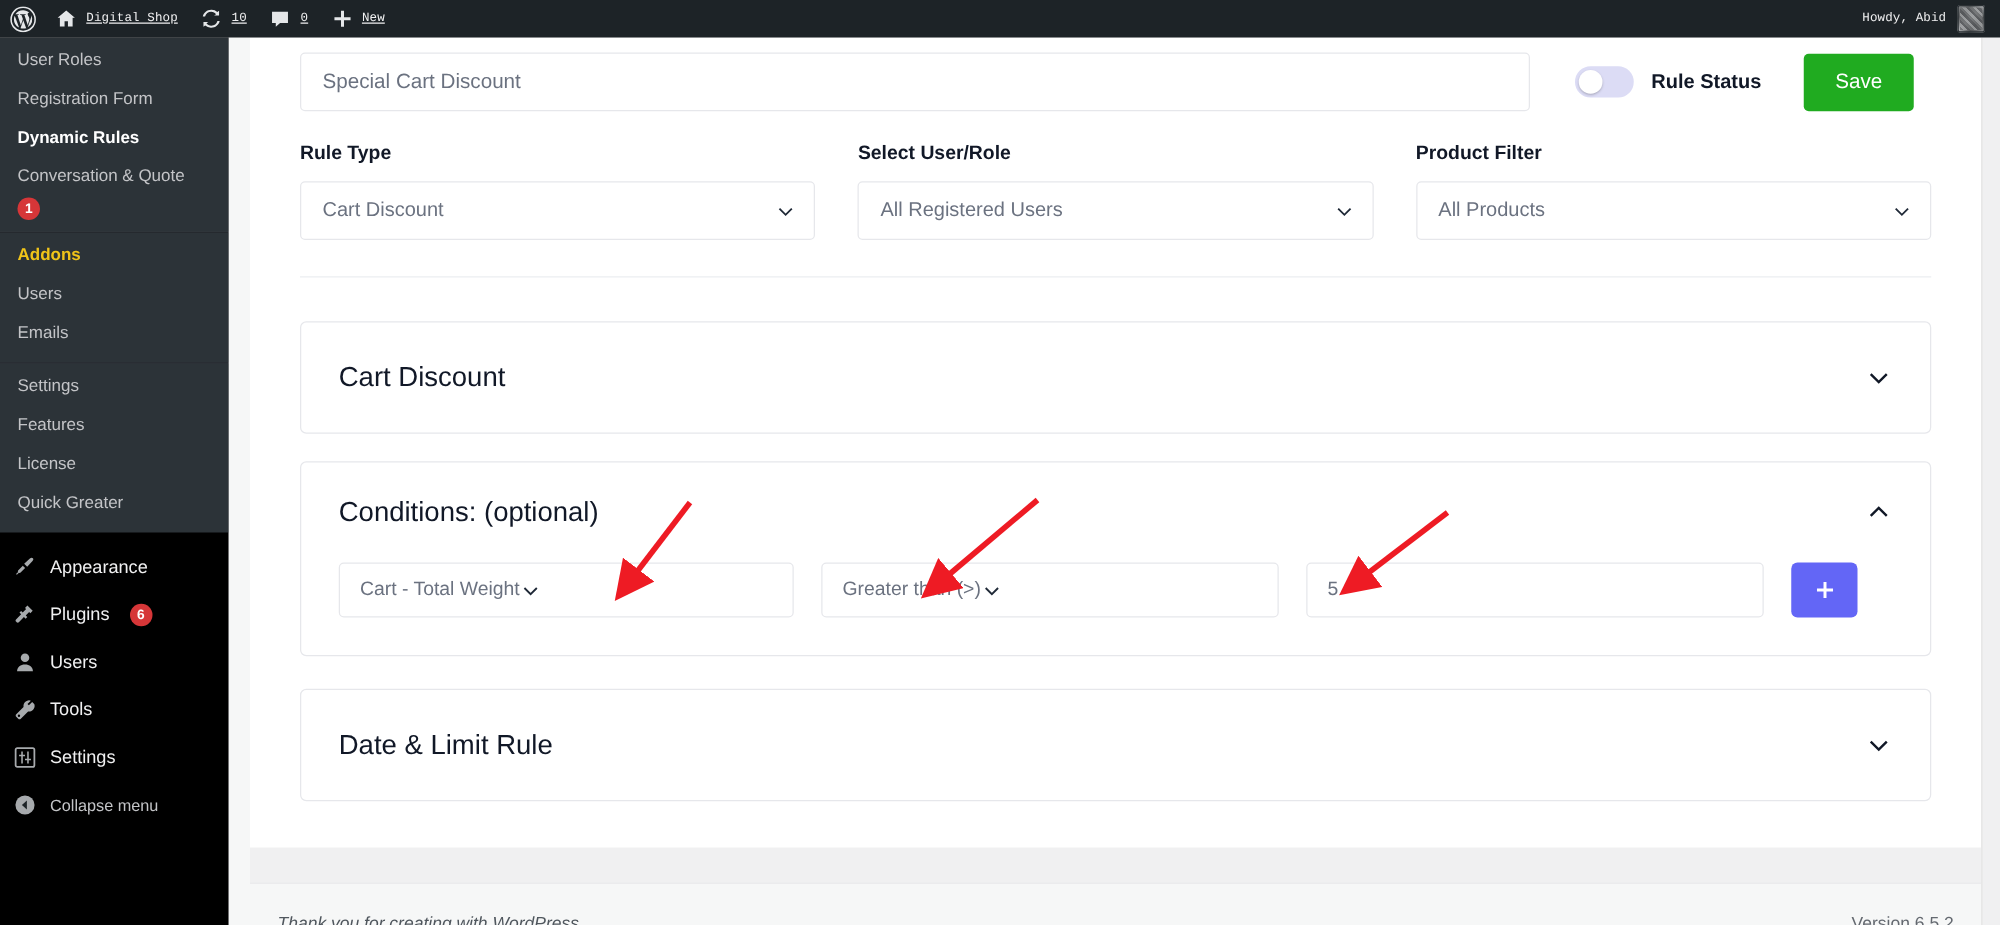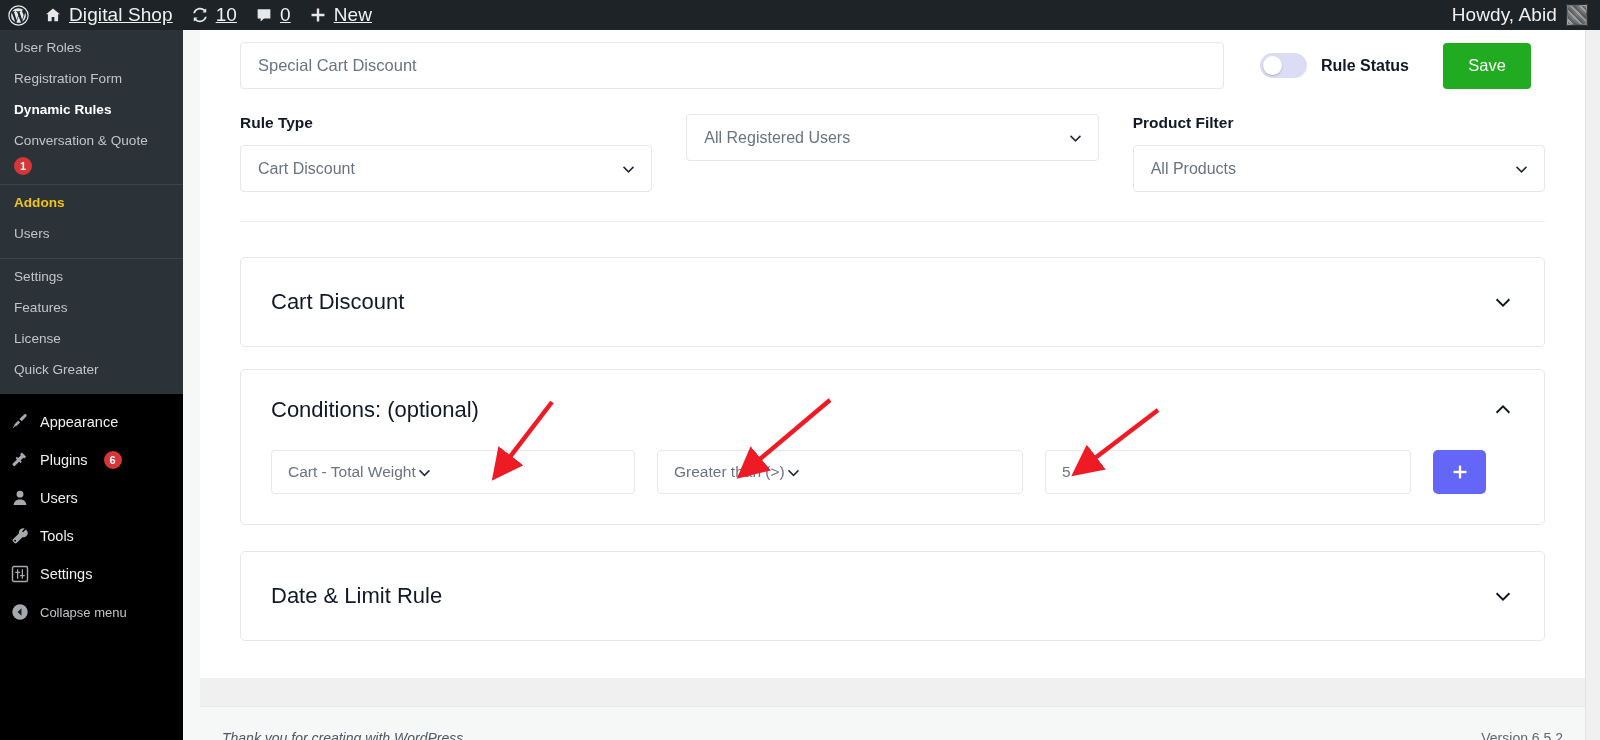--- a/index.html
+++ b/index.html
@@ -21,21 +21,21 @@
     z-index: 50;
   }
   .ab-item {
     display: flex; align-items: center; gap: 7px;
     height: 30px; padding: 0 9px;
     color: #f0f0f1; white-space: nowrap;
   }
   .ab-item.logo { padding-left: 8px; padding-right: 6px; }
   .ab-sep { flex: 1; }
   .ab-right { display: flex; align-items: center; padding-right: 12px; gap: 9px; }
-  .ab-label { font-size: 19px; letter-spacing: .1px; }
+  .ab-label { font-size: 10px; letter-spacing: .1px; font-family: Liberation Mono, monospace; }
   .wp-logo-svg { width: 21px; height: 21px; display:block; }
   .ab-ico { width: 18px; height: 18px; display: block; fill: #e5e7e9; }
   .avatar {
     width: 22px; height: 22px; border-radius: 2px;
     background:
       linear-gradient(135deg,#8d8f91 0%,#5c5e60 25%,#aeb0b2 48%,#4e5052 70%,#96989a 100%);
     box-shadow: inset 0 0 0 1px #2b3034;
     position: relative; overflow: hidden;
   }
   .avatar::after {
@@ -284,20 +284,23 @@
   </div>
 
   <div class="group-divider"></div>
 
   <div class="sub-group">
     <a class="sub-item addons" href="#">
       <span>Addons</span>
     </a>
     <a class="sub-item" href="#">
       <span>Users</span>
+    </a>
+    <a class="sub-item" href="#">
+      <span>Emails</span>
     </a>
   </div>
 
   <div class="group-divider"></div>
 
   <div class="sub-group">
     <a class="sub-item" href="#">
       <span>Settings</span>
     </a>
     <a class="sub-item" href="#">
@@ -383,20 +386,21 @@
           <div class="sel">
             <span>Cart Discount</span>
             <span class="chev">
               <svg viewBox="0 0 24 24">
                   <polyline points="5,9 12,16 19,9"></polyline>
                 </svg>
             </span>
           </div>
         </div>
         <div class="col">
+          <div class="col-label">Select User/Role</div>
           <div class="sel">
             <span>All Registered Users</span>
             <span class="chev">
               <svg viewBox="0 0 24 24">
                   <polyline points="5,9 12,16 19,9"></polyline>
                 </svg>
             </span>
           </div>
         </div>
         <div class="col">

